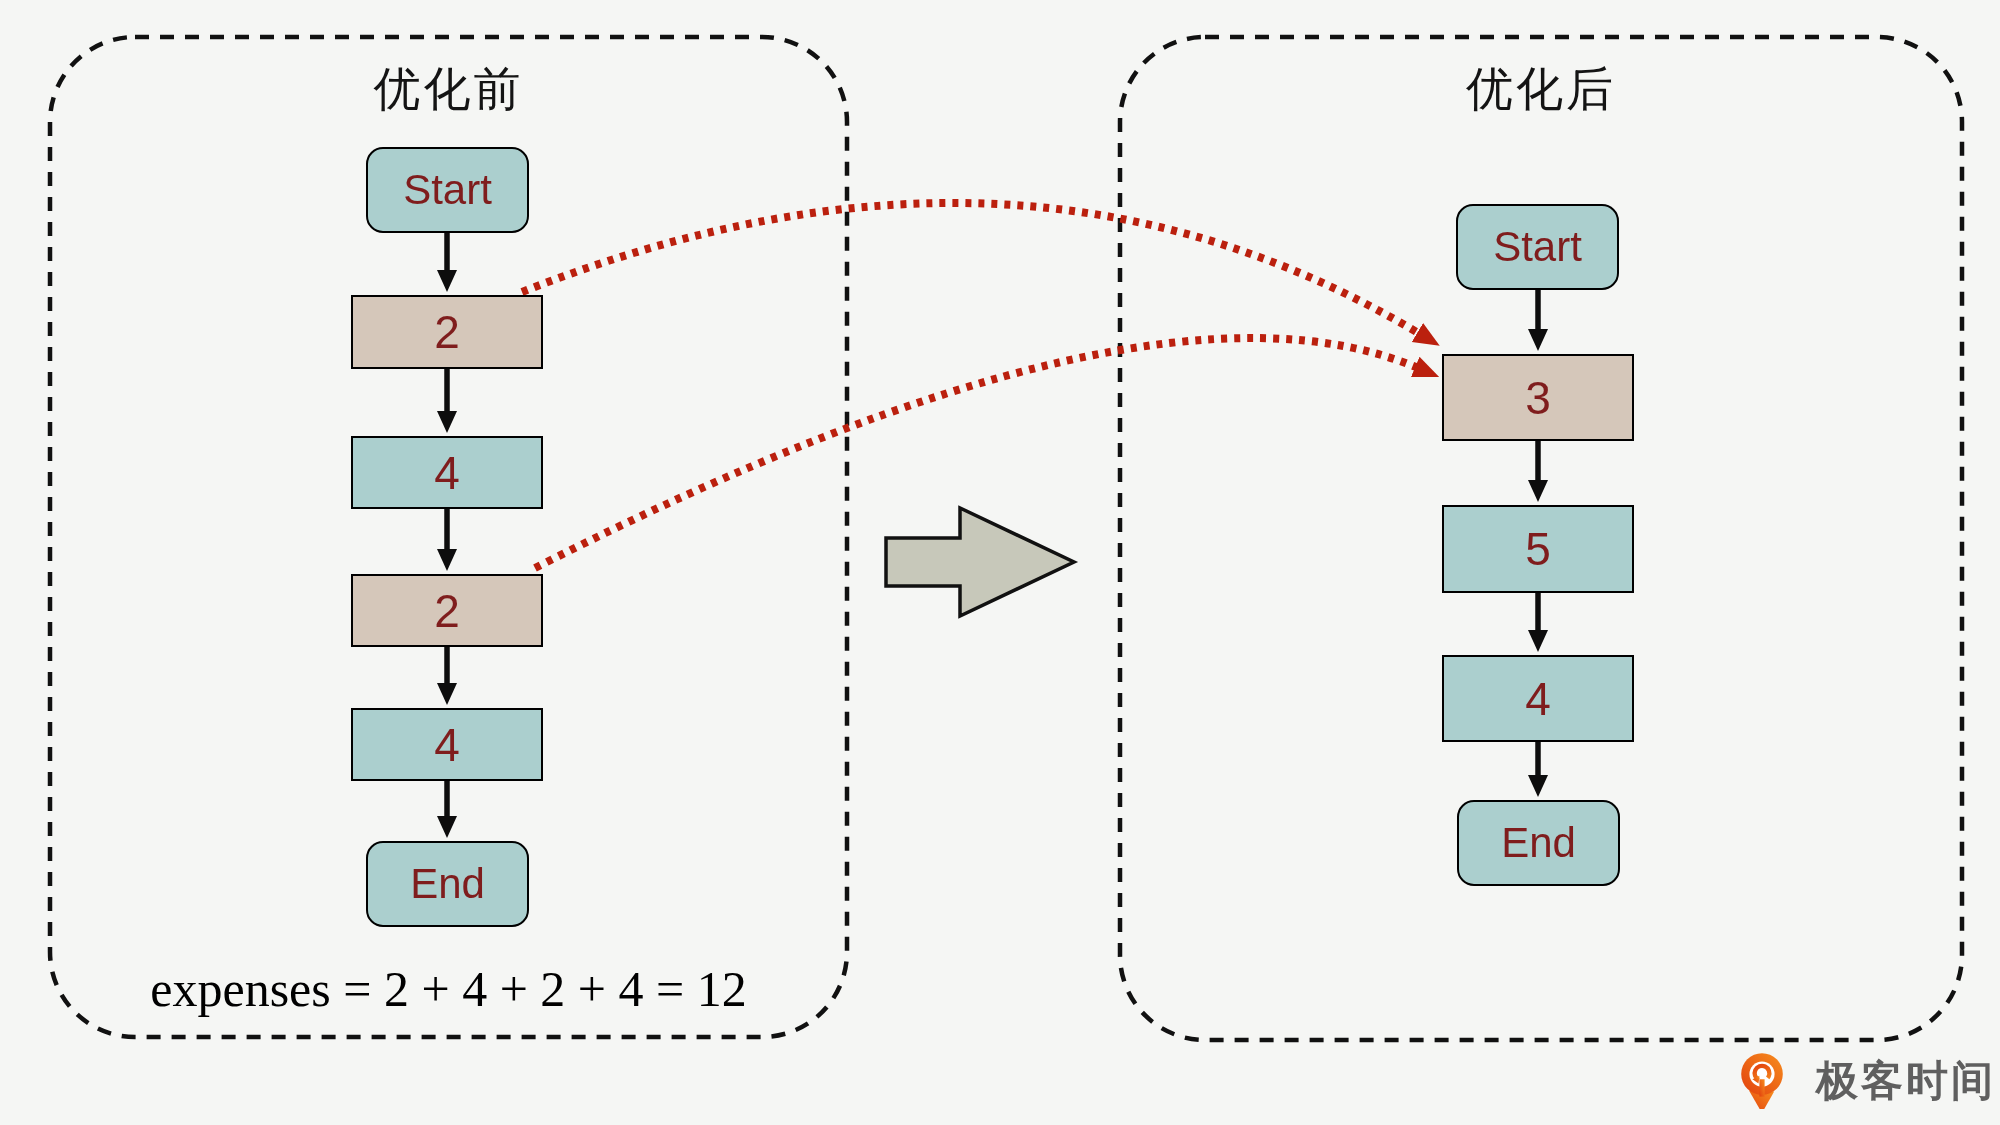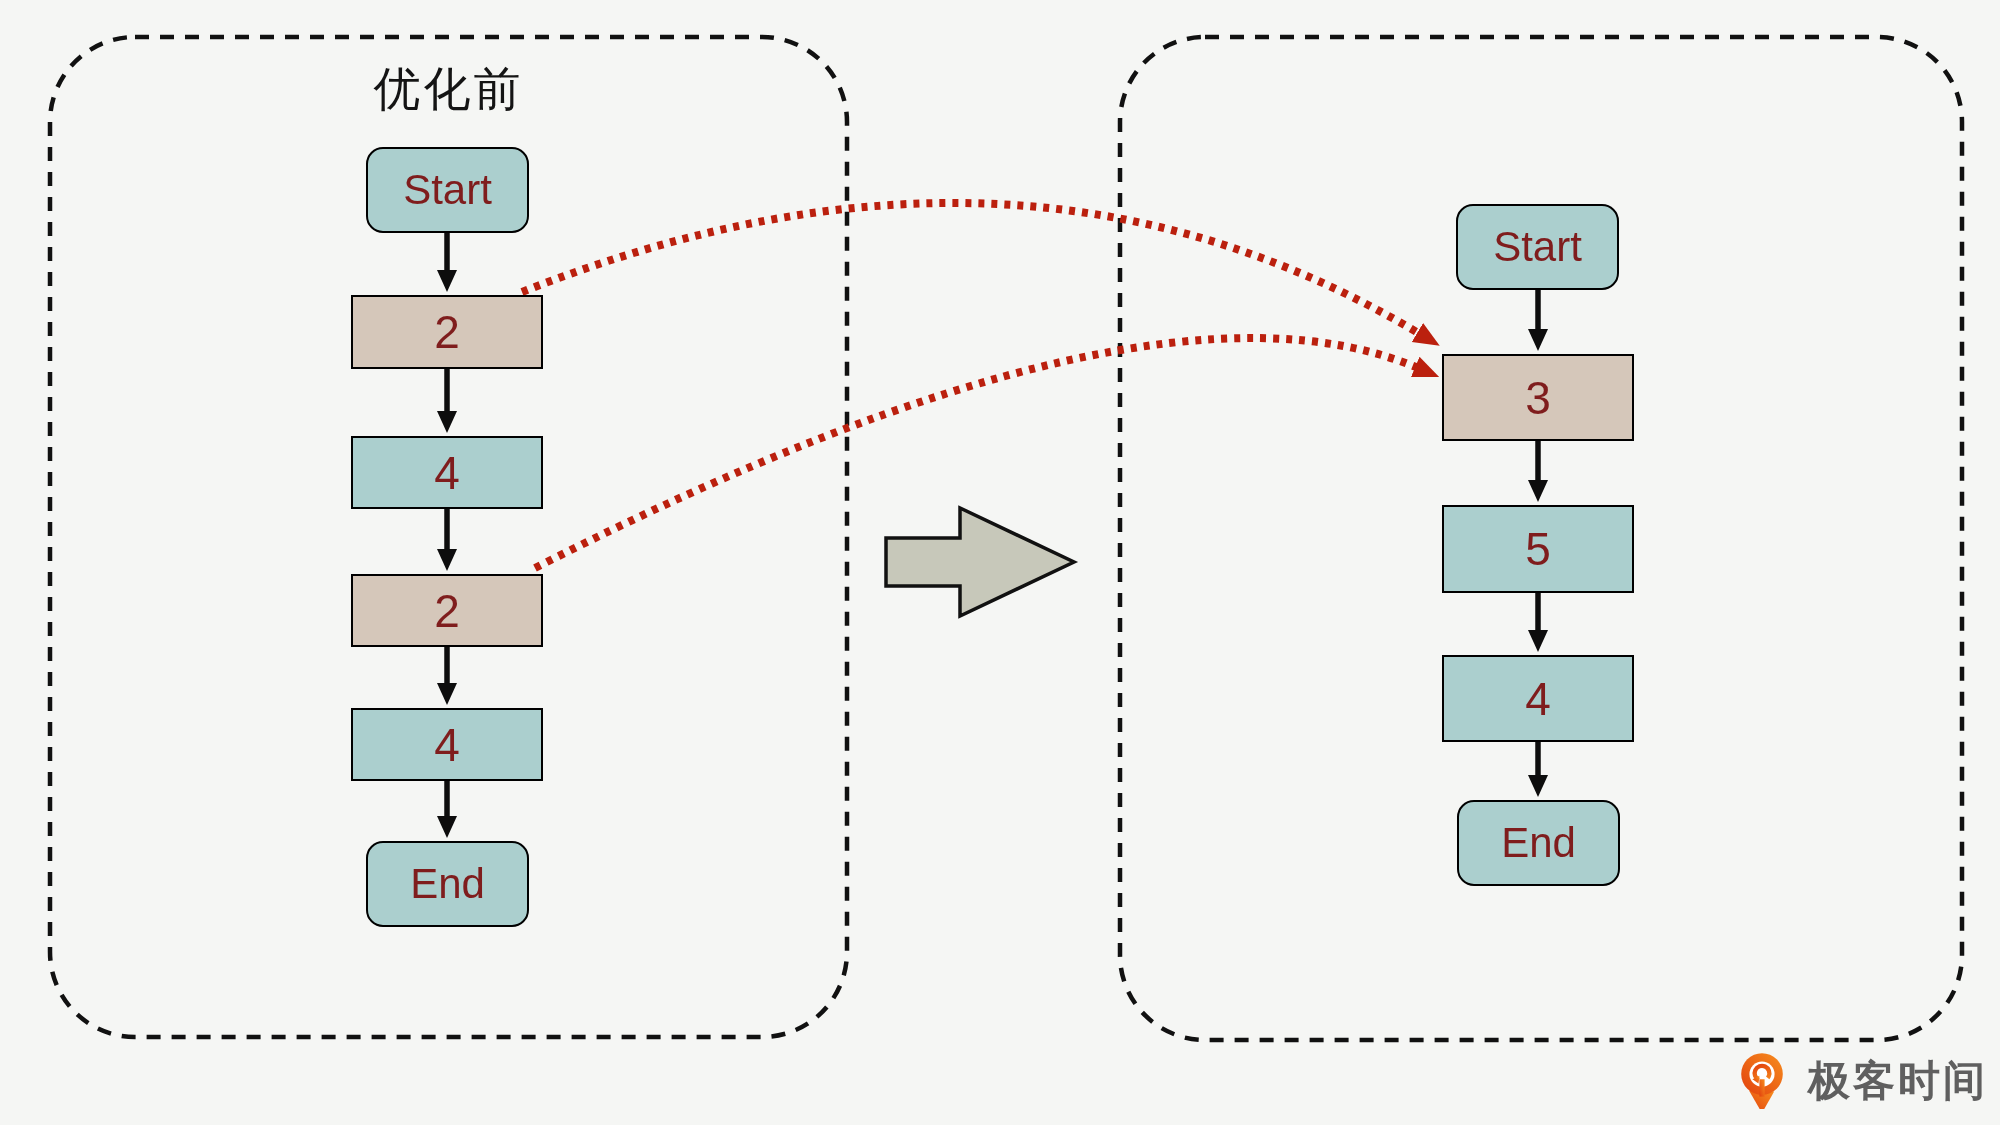--- a/index.html
+++ b/index.html
@@ -41,21 +41,21 @@
   }
   .hi{background:var(--node-fill-tan);}
   .expenses{
     position:absolute;text-align:center;color:#000;
     font-family:"Liberation Serif","DejaVu Serif",serif;font-size:50px;
   }
   .expenses-before{left:50px;width:797px;top:960px;}
   .expenses-after{left:1120px;width:842px;top:966px;}
   .logo{
     position:absolute;left:1736px;top:1048px;
-    display:flex;align-items:center;gap:20px;
+    display:flex;align-items:center;gap:28px;
   }
   .logo-text{
     font-size:42px;font-weight:600;color:var(--logo-text);letter-spacing:3px;
     font-family:"Liberation Sans","DejaVu Sans",sans-serif;
   }
   #red1,#red2{stroke:var(--red-arrow);}
   #ar path{fill:var(--red-arrow);}
   #ab path{fill:var(--flow-arrow);}
   .flowline{stroke:var(--flow-arrow);stroke-width:5.5;}
   .panelrect{fill:none;stroke:var(--panel-stroke);stroke-width:4.5;stroke-dasharray:14 11;}
@@ -97,34 +97,36 @@
       <line class="flowline" x1="1538" y1="742" x2="1538" y2="777" marker-end="url(#ab)"></line>
     </g>
 
     <path id="red1" d="M 522,292 Q 1020,95 1420,334" fill="none" stroke-width="8" stroke-dasharray="6 7" marker-end="url(#ar)"></path>
     <path id="red2" d="M 535,568 Q 1150,255 1418,368" fill="none" stroke-width="8" stroke-dasharray="6 7" marker-end="url(#ar)"></path>
 
     <polygon points="886,538 960,538 960,508 1074,562 960,616 960,586 886,586" fill="var(--big-arrow-fill)" stroke="#111" stroke-width="3.5"></polygon>
   </svg>
 
   <div class="panel-title title-before">优化前</div>
+  <div class="panel-title title-after">优化后</div>
 
   <div class="node terminal" style="left:366px;top:147px">Start</div>
   <div class="node proc hi" style="left:351px;top:295px;height:74px">2</div>
   <div class="node proc" style="left:351px;top:436px;height:73px">4</div>
   <div class="node proc hi" style="left:351px;top:574px;height:73px">2</div>
   <div class="node proc" style="left:351px;top:708px;height:73px">4</div>
   <div class="node terminal" style="left:366px;top:841px">End</div>
 
   <div class="node terminal" style="left:1456px;top:204px">Start</div>
   <div class="node proc hi" style="left:1442px;top:354px;height:87px">3</div>
   <div class="node proc" style="left:1442px;top:505px;height:88px">5</div>
   <div class="node proc" style="left:1442px;top:655px;height:87px">4</div>
   <div class="node terminal" style="left:1457px;top:800px">End</div>
 
+  <div class="expenses expenses-before">expenses = 2 + 4 + 2 + 4 = 12</div>
 
   <div class="logo">
     <svg width="52" height="66" viewBox="0 0 60 76">
       <path d="M15,49 L30,75 L44,50 Z" fill="url(#lg)"></path>
       <circle cx="30" cy="30" r="24" fill="url(#lg)"></circle>
       <circle cx="30" cy="30" r="14.5" fill="#ffffff"></circle>
       <circle cx="30" cy="29" r="8.5" fill="none" stroke="url(#lg)" stroke-width="5" stroke-dasharray="42 12" transform="rotate(115 30 29)"></circle>
       <rect x="27" y="36" width="6" height="20" fill="url(#lg)"></rect>
       <path d="M19,36 L27,32 L26,41 Z" fill="url(#lg)"></path>
     </svg>

